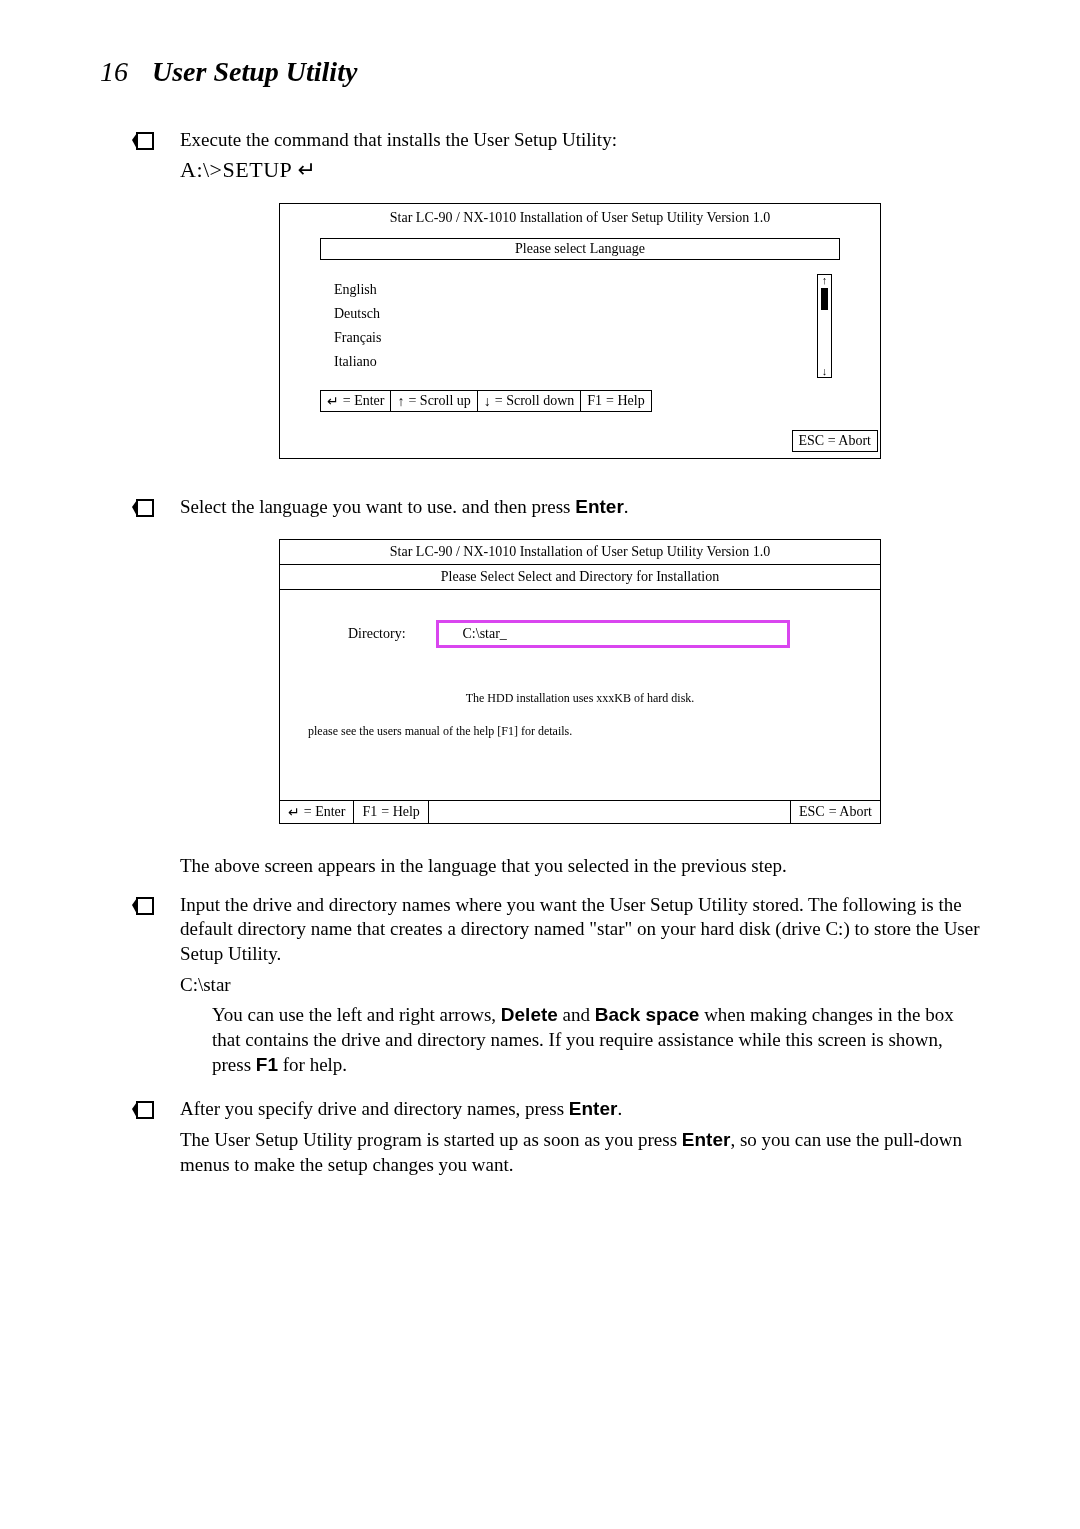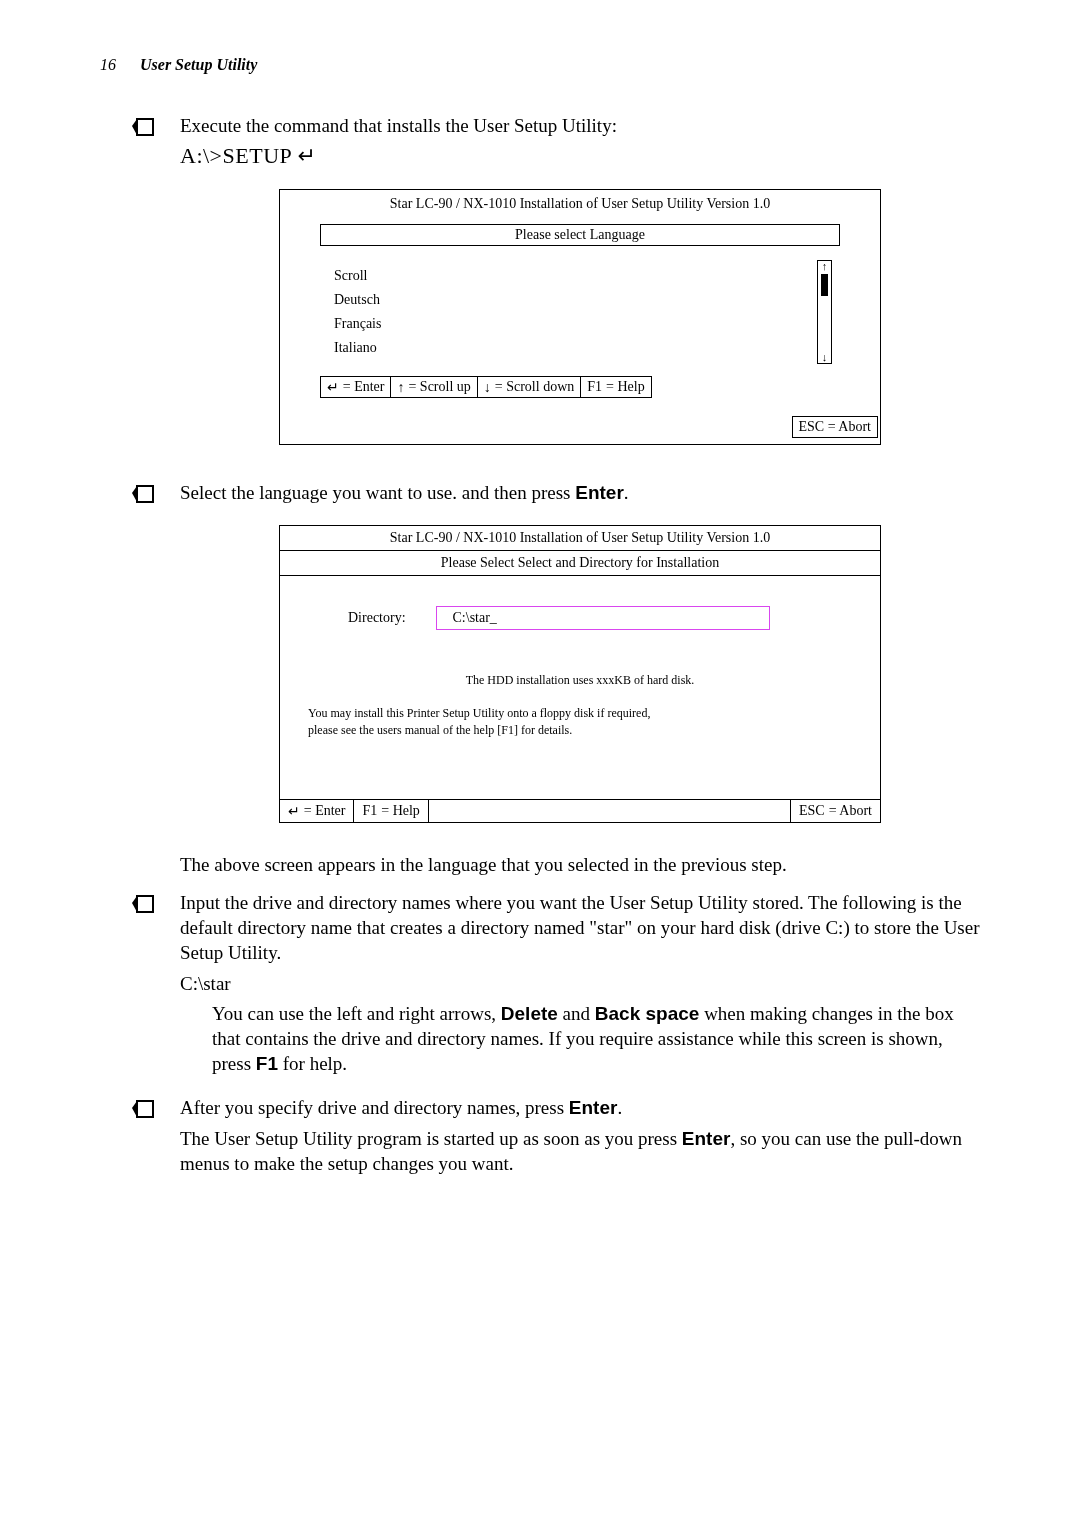--- a/index.html
+++ b/index.html
@@ -1,17 +1,17 @@
 <!DOCTYPE html>
 <html><head>
 <meta charset="utf-8">
 <style>
 html,body{margin:0;padding:0;background:#fff;color:#000;font-family:"Times New Roman",Times,serif;}
 .page{width:1080px;min-height:1529px;margin:0 auto;box-sizing:border-box;padding:56px 100px 80px 100px;}
-.running-head{font-size:16px;font-style:italic;font-weight:bold;margin-bottom:40px;}
+.running-head{font-size:28px;font-style:italic;font-weight:bold;margin-bottom:40px;}
 .page-num{font-style:italic;font-weight:normal;margin-right:24px;}
 .body-indent{margin-left:80px;}
 .bullet-block{position:relative;margin-bottom:20px;}
 .bullet-mark{position:absolute;left:-48px;top:2px;width:28px;}
 .bullet-mark svg{width:28px;height:22px;}
 .para{font-size:19px;line-height:1.3;}
 .mono{font-family:Liberation Serif, serif;font-size:22px;letter-spacing:0.5px;}
 .keycap{font-family:Arial,Helvetica,sans-serif;font-weight:bold;}
 .screen{width:600px;margin:14px auto 36px auto;border:1px solid #000;font-family:"Times New Roman",Times,serif;font-size:14px;position:relative;padding-bottom:6px;}
 .title-line{text-align:center;padding:6px 0 2px;}
@@ -25,21 +25,21 @@
 .key-row{margin:12px 40px 6px 40px;display:flex;gap:0;}
 .key-cell{border:1px solid #000;padding:2px 6px;display:flex;align-items:center;gap:4px;}
 .key-cell+ .key-cell{border-left:none;}
 .abort-row{display:flex;justify-content:flex-end;padding:0 2px;}
 .abort-box{border:1px solid #000;padding:2px 6px;}
 .screen2{width:600px;margin:14px auto 30px auto;border:1px solid #000;font-family:"Times New Roman",Times,serif;font-size:14px;}
 .s2-title{border-bottom:1px solid #000;text-align:center;padding:4px 0;}
 .s2-sub{border-bottom:1px solid #000;text-align:center;padding:4px 0;}
 .s2-body{padding:30px 28px 60px 28px;}
 .dir-row{display:flex;align-items:center;gap:30px;margin-left:40px;margin-bottom:42px;}
-.dir-input{border:1px solid #d946ef;padding:3px 16px;width:300px;}
+.dir-input{border:3px solid #d946ef;padding:3px 24px;width:300px;}
 .info-text{font-size:12px;line-height:1.4;}
 .info-center{text-align:center;margin-bottom:16px;}
 .s2-foot{border-top:1px solid #000;display:flex;}
 .s2-foot .key-cell{border:none;border-right:1px solid #000;padding:3px 8px;}
 .s2-foot .spacer{flex:1;}
 .s2-foot .right{border-left:1px solid #000;border-right:none;padding:3px 8px;}
 .arrow-glyph{font-family:Arial,Helvetica,sans-serif;}
 </style>
 </head>
 <body>
@@ -63,21 +63,21 @@
       <div class="mono" style="margin-top:4px;">A:\&gt;SETUP ↵</div>
     </div>
 
     <div class="screen">
       <div class="title-line">Star LC-90 / NX-1010 Installation of User Setup Utility Version 1.0</div>
 
       <div class="sub-panel">
         <div class="lang-header">Please select Language</div>
         <div class="lang-row">
           <div class="lang-list">
-            <div>Scroll</div>
+            <div>English</div>
             <div>Deutsch</div>
             <div>Français</div>
             <div>Italiano</div>
           </div>
           <div class="scrollbar">
             <span class="arrow-glyph">↑</span>
             <div class="thumb"></div>
             <span class="arrow-glyph">↓</span>
           </div>
         </div>
@@ -121,21 +121,20 @@
 
     <div class="screen2">
       <div class="s2-title">Star LC-90 / NX-1010 Installation of User Setup Utility Version 1.0</div>
       <div class="s2-sub">Please Select Select and Directory for Installation</div>
       <div class="s2-body">
         <div class="dir-row">
           <span>Directory:</span>
           <span class="dir-input">C:\star_</span>
         </div>
         <div class="info-text info-center">The HDD installation uses xxxKB of hard disk.</div>
-        <div class="info-text">You may install this Printer Setup Utility onto a floppy disk if required,</div>
         <div class="info-text">please see the users manual of the help [F1] for details.</div>
       </div>
       <div class="s2-foot">
         <div class="key-cell">
             <span class="arrow-glyph">↵</span>
             <span> = Enter</span>
           </div>
         <div class="key-cell">
             <span>F1</span>
             <span> = Help</span>

